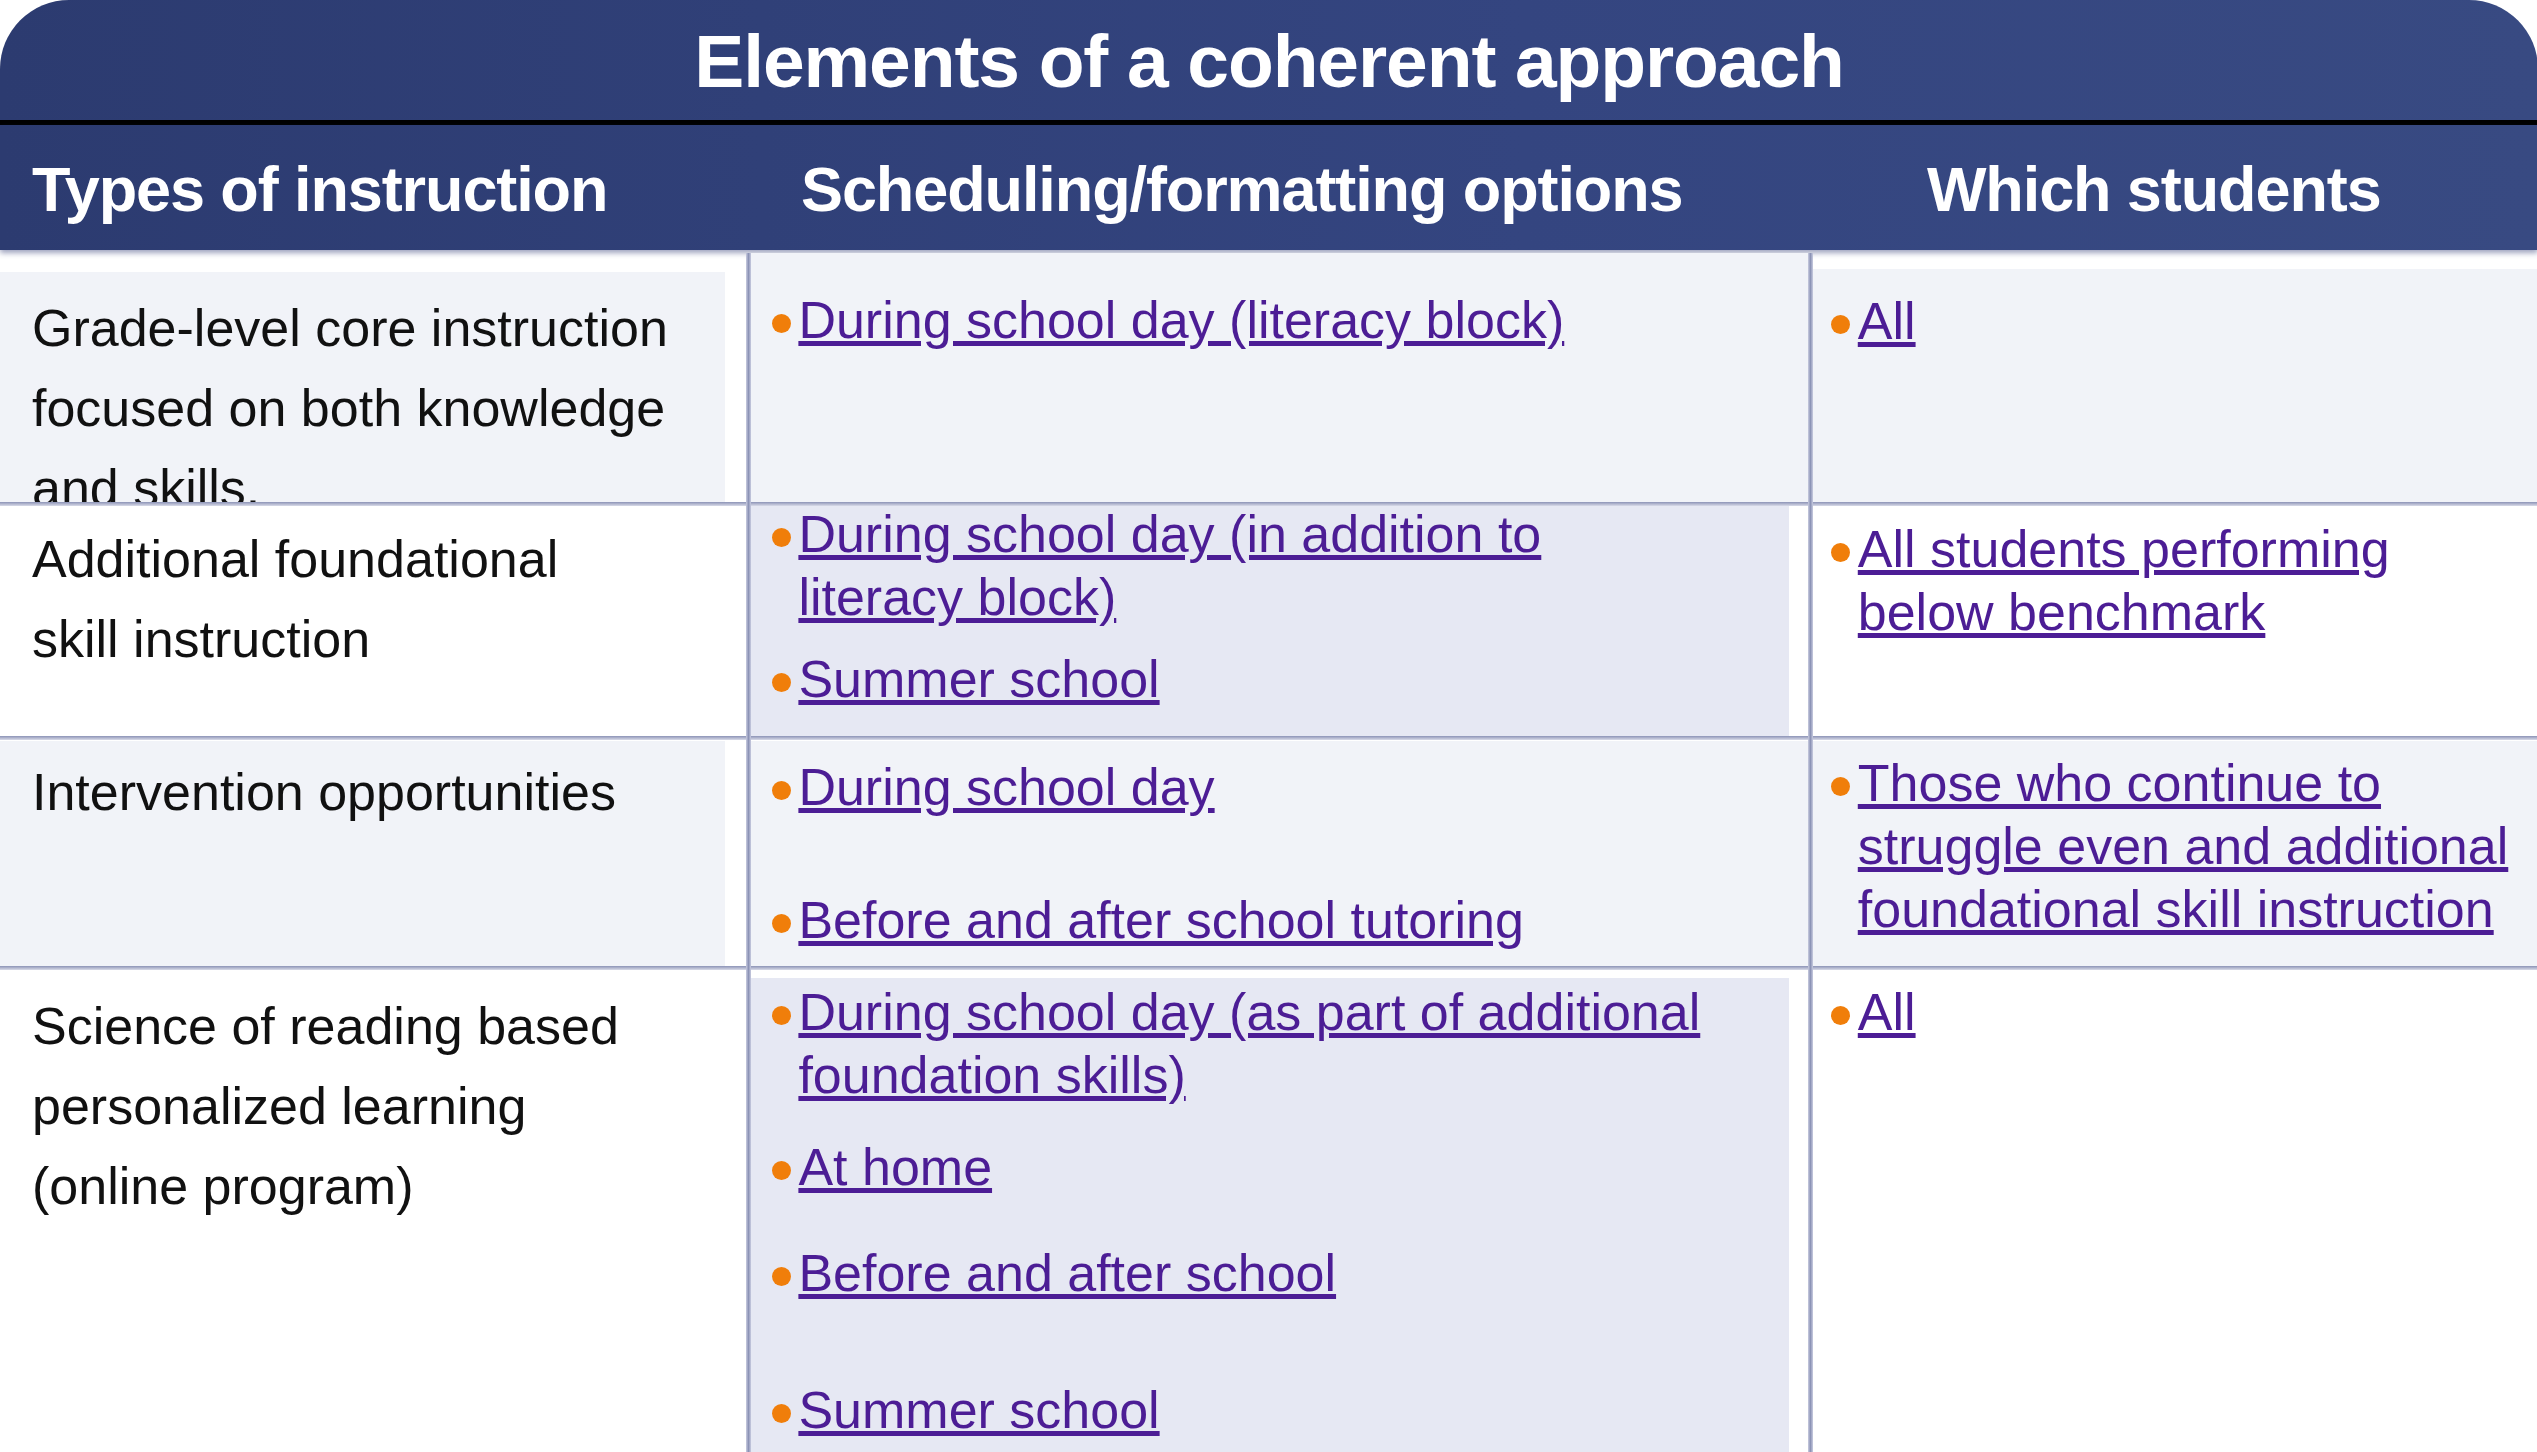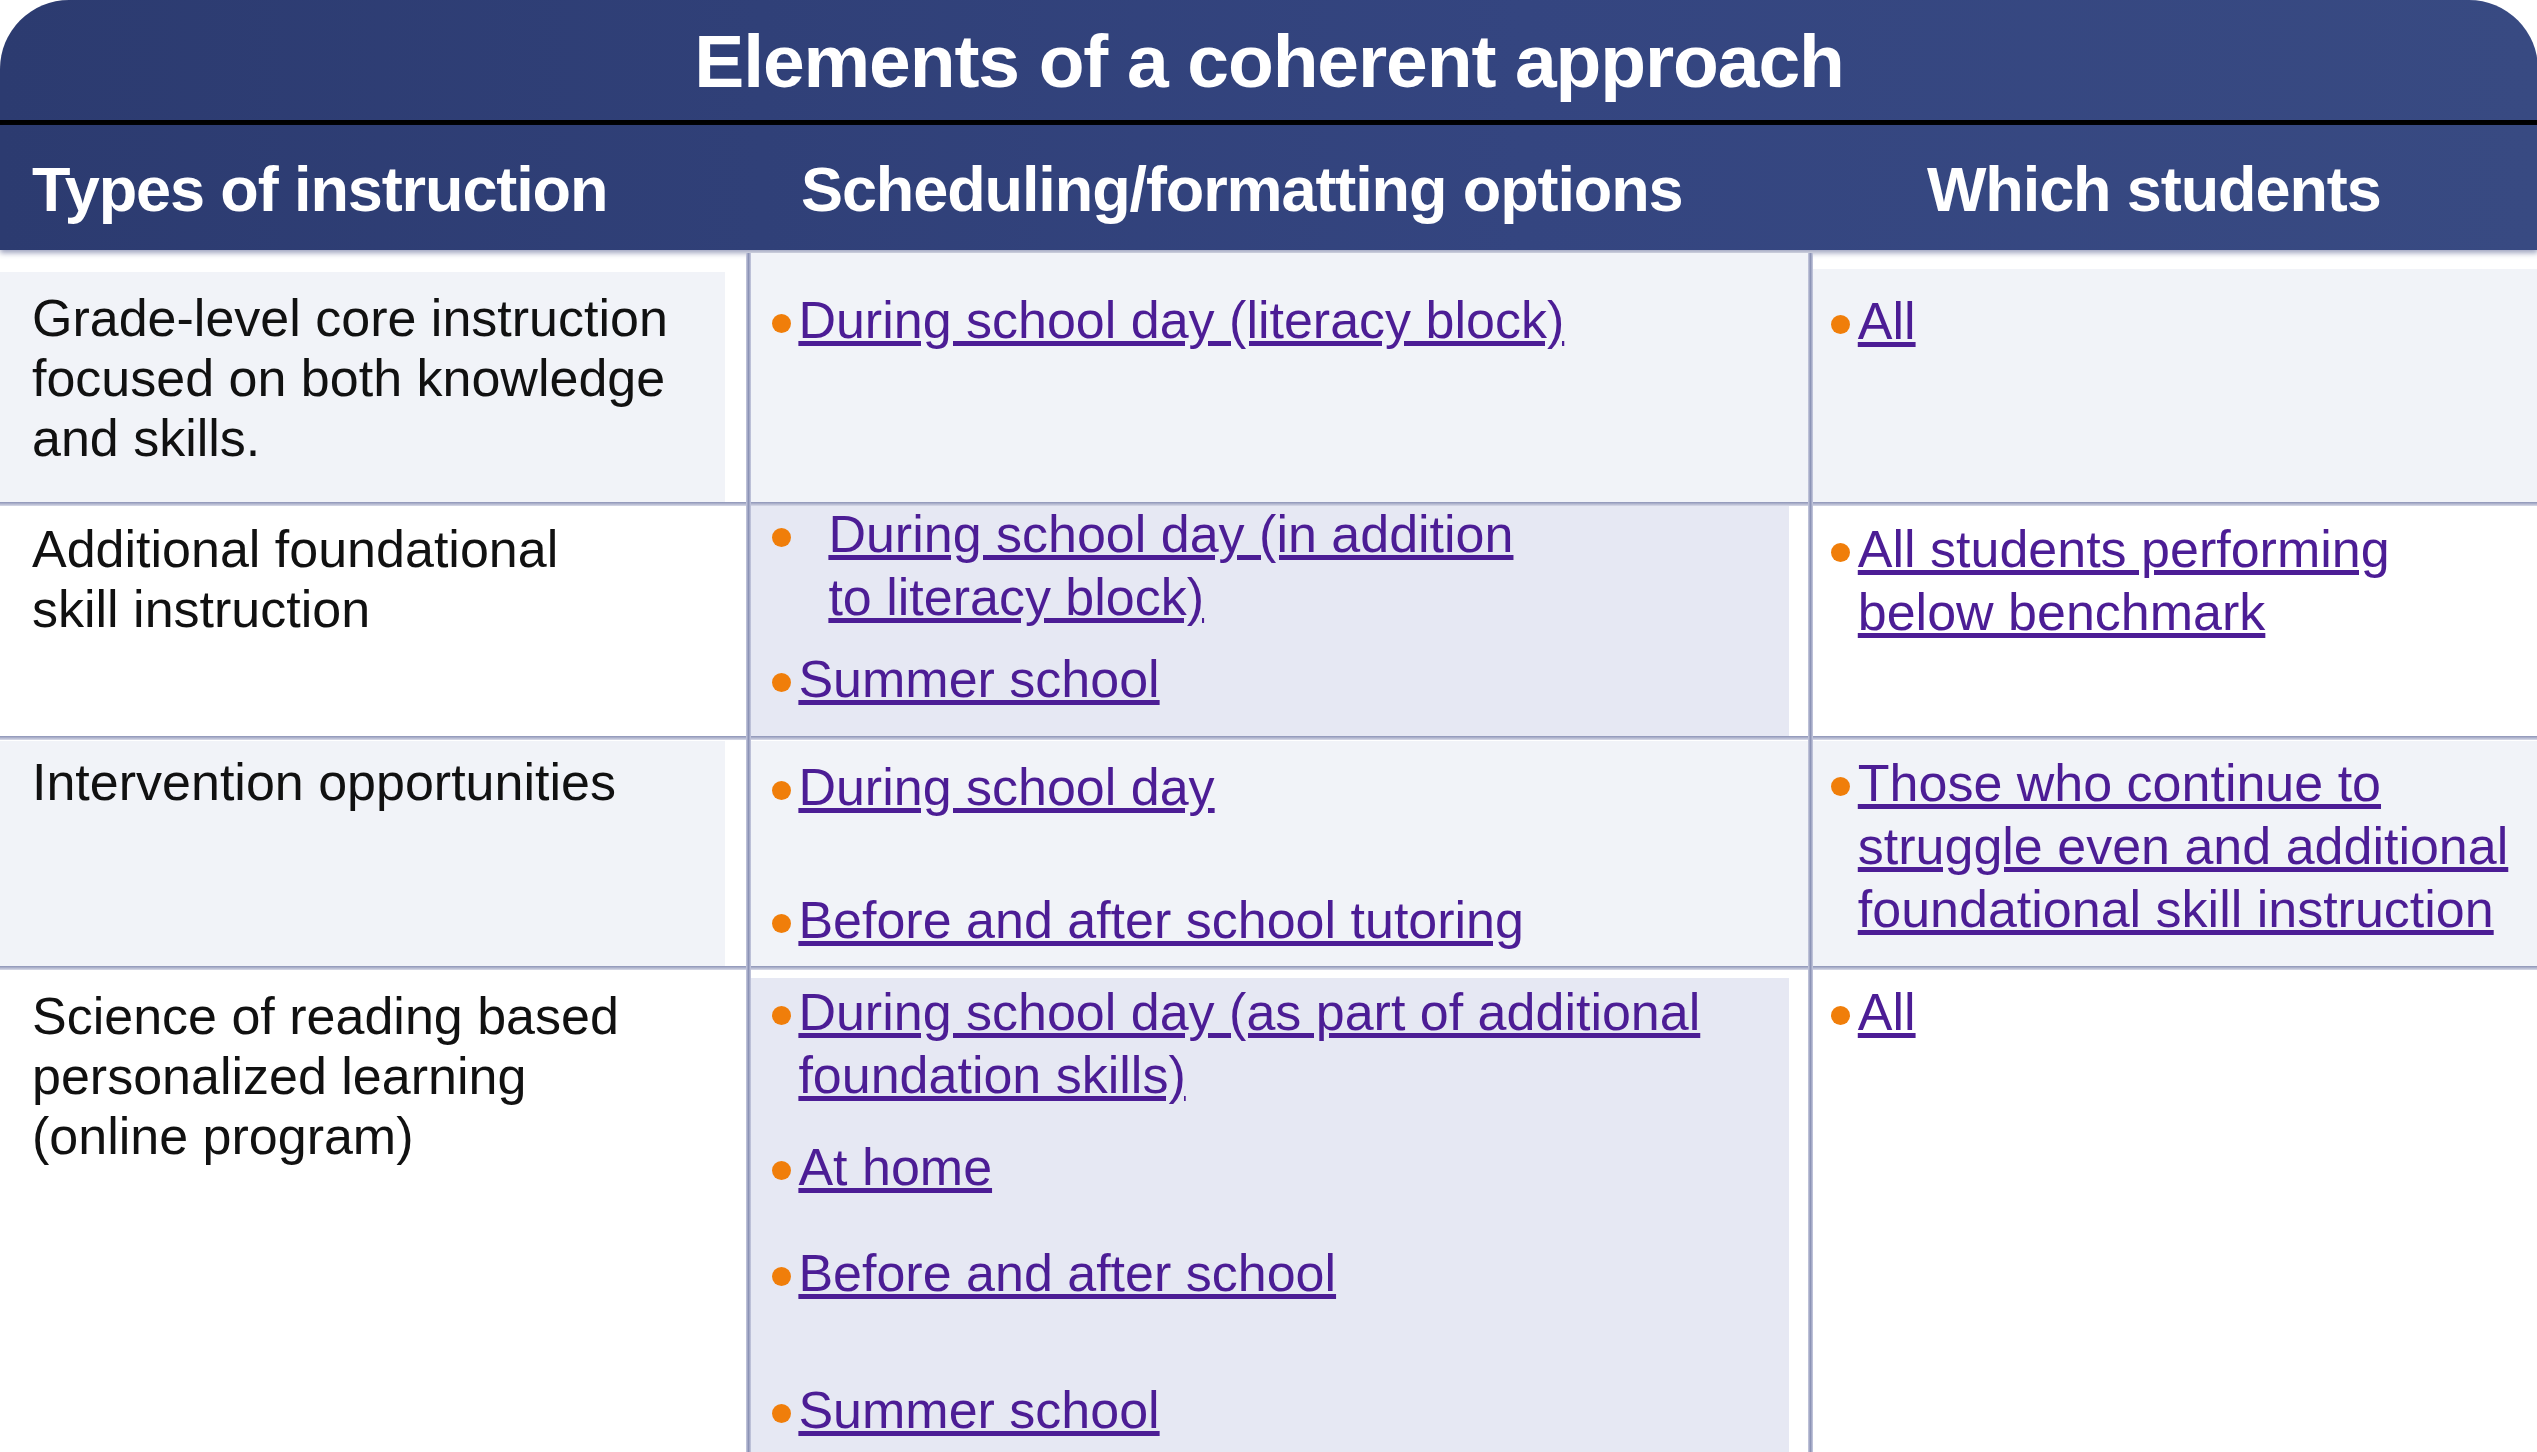--- a/index.html
+++ b/index.html
@@ -13,21 +13,21 @@
   .title-bar span { color:#fff; font-weight:bold; font-size:75px; letter-spacing:-1.1px; }
   .title-rule { position:absolute; left:0; top:120px; width:2538px; height:5.3px; background:#000; }
   .header-row {
     position:absolute; left:0; top:125px; width:2538px; height:125px;
     background:linear-gradient(90deg,#2c3b70 0%,#344580 60%,#384a82 100%);
     box-shadow:0 3.2px 5.3px rgba(40,50,110,0.45);
   }
   .hcell { position:absolute; top:0; height:128px; display:flex; align-items:center; color:#fff; font-weight:bold; font-size:63px; letter-spacing:-1.1px; }
   .row { position:absolute; left:0; width:2538px; }
   .cell { position:absolute; top:0; box-sizing:border-box; }
-  .c1 { left:0; width:749px; padding:16px 0 0 32px; font-size:52px; line-height:60px; color:#111; }
+  .c1 { left:0; width:749px; padding:16px 0 0 32px; font-size:52px; line-height:80px; color:#111; }
   .c2 { left:751px; width:1060px; }
   .c3 { left:1813px; width:724px; }
   .bullet-item { position:absolute; display:flex; align-items:flex-start; font-size:52px; line-height:63px; color:#4c1d95;text-decoration:underline; }
   .dot { width:19px; height:19px; border-radius:50%; background:#f07e0a; margin-top:25px; margin-right:7.4px; flex:0 0 auto; }
   .hline { position:absolute; left:0; width:2538px; height:4.2px; background:linear-gradient(180deg,#8c93b6,#d9dbe8); }
   .vline { position:absolute; top:253px; width:5.3px; height:1199px; background:linear-gradient(90deg,#c9cce0,#8c93b6,#c9cce0); }
 </style>
 </head>
 <body>
 
@@ -57,21 +57,21 @@
     </div>
   </div>
 </div>
 <div class="hline" style="top:502px;"></div>
 
 <div class="row" style="top:506px;height:192px;">
   <div class="cell c1" style="height:232px;background:#ffffff;padding-top:13px;">
     <span style="display:block;width:580px;">Additional foundational skill instruction</span>
   </div>
   <div class="cell c2" style="height:232px;background:#e6e8f3;width:1038px;">
-    <div class="bullet-item" style="left:21px;top:-2.6px;width:791px;gap:30px;">
+    <div class="bullet-item" style="left:21px;top:-2.6px;width:791px;">
       <span class="dot"></span>
       <span>During school day (in addition to literacy block)</span>
     </div>
     <div class="bullet-item" style="left:21px;top:142px;width:949px;">
       <span class="dot"></span>
       <span>Summer school</span>
     </div>
   </div>
   <div class="cell c3" style="height:232px;background:#ffffff;">
     <div class="bullet-item" style="left:18.4px;top:11.6px;width:606px;">

